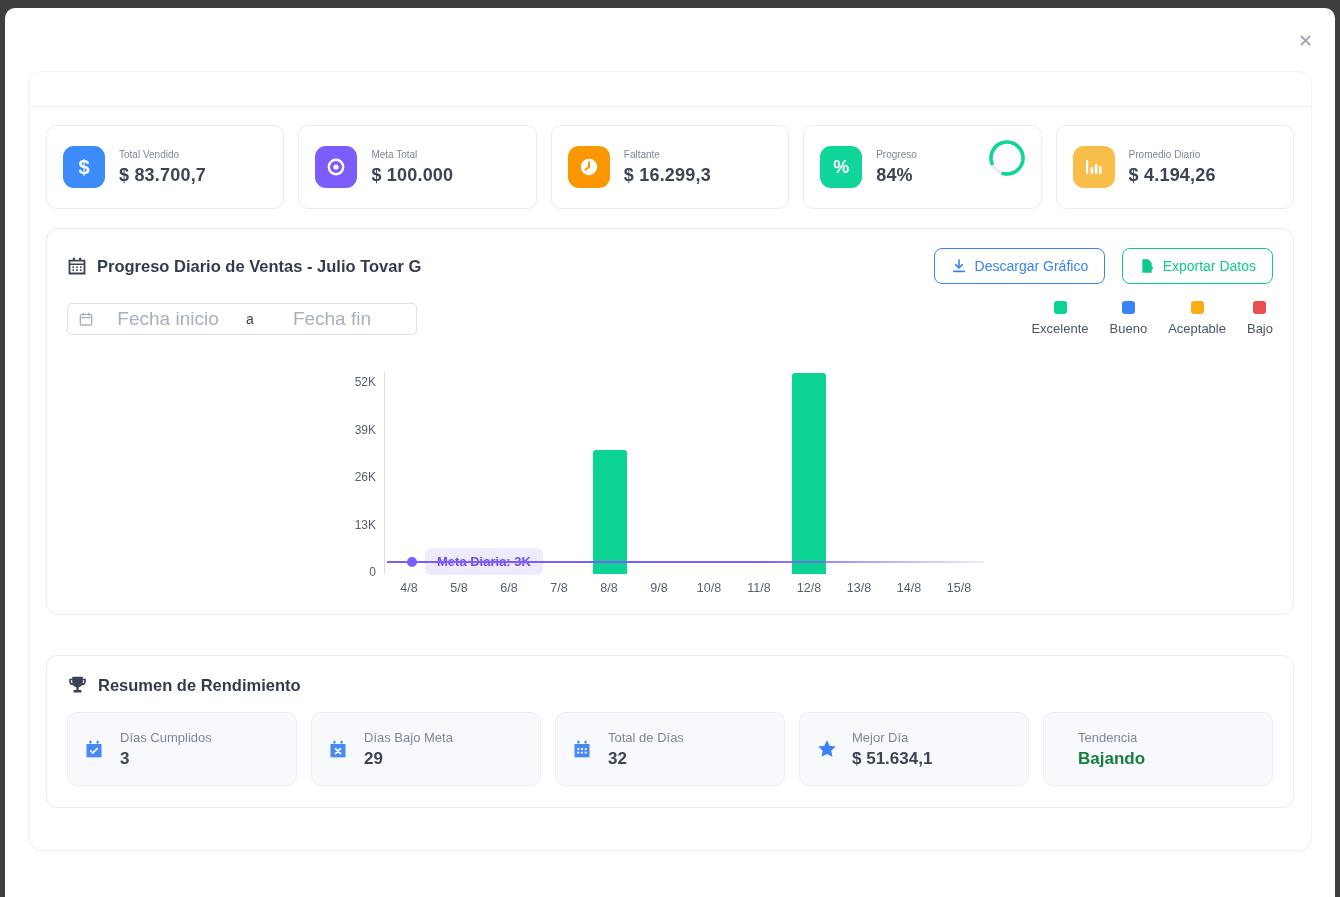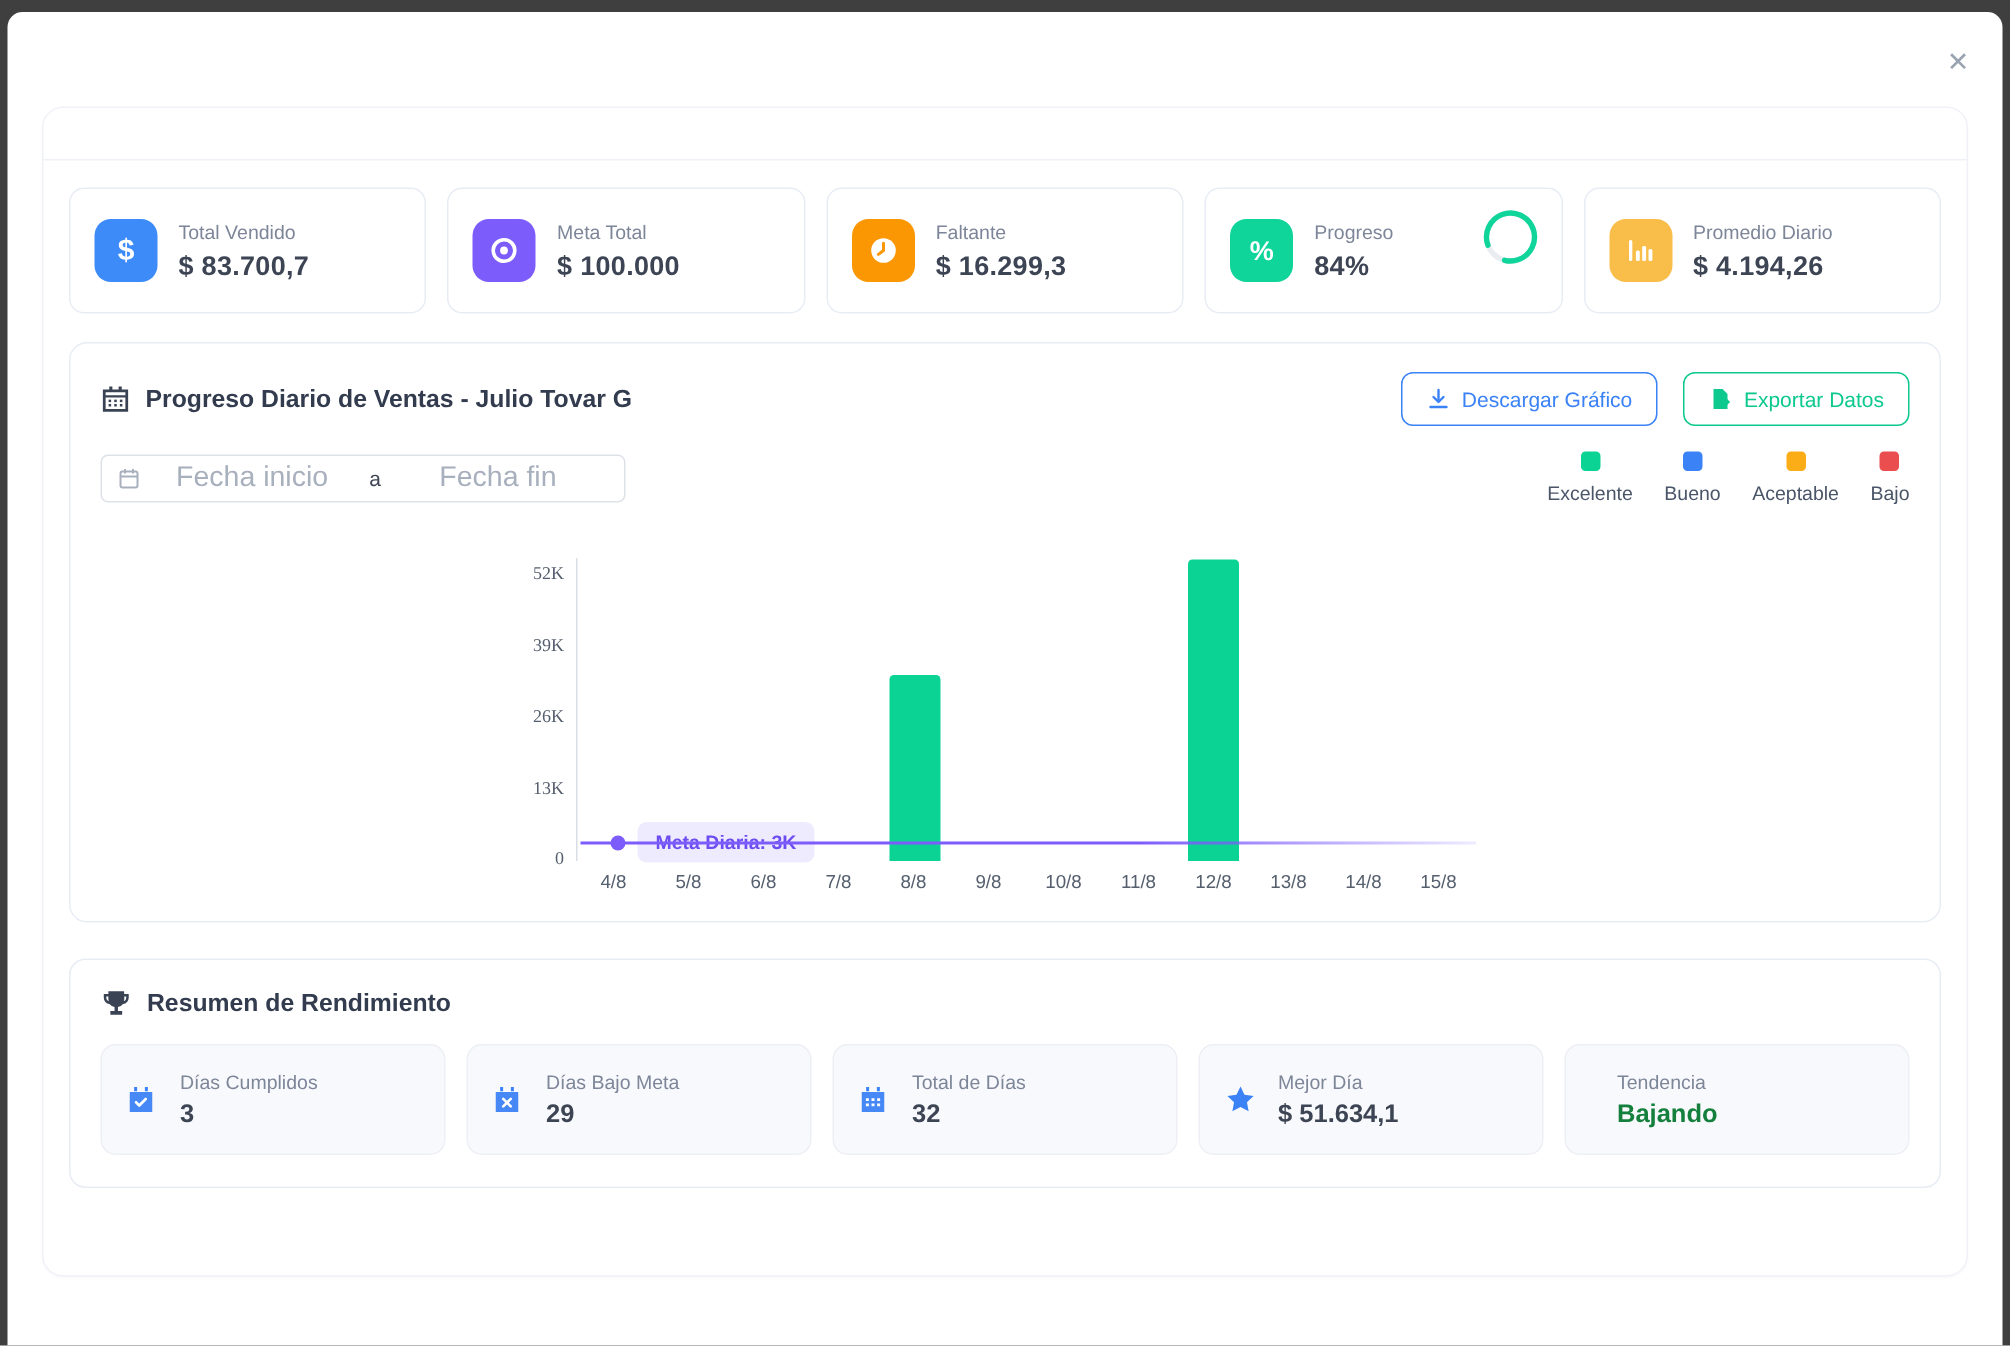--- a/index.html
+++ b/index.html
@@ -24,21 +24,21 @@
                 border:none; padding:9px 20px; border-radius:999px; cursor:pointer; }
   .hdr-divider { border-bottom:1px solid #eef1f6; margin:14px -17px 0 -17px; }
 
   
   .stats { display:grid; grid-template-columns:repeat(5,1fr); gap:14px; margin-top:18px; }
   .stat-card { background:#fff; border:1px solid #e8ecf4; border-radius:10px; height:84px;
                display:flex; align-items:center; padding:0 16px; position:relative; }
   .stat-icon { width:42px; height:42px; border-radius:11px; display:flex; align-items:center;
                justify-content:center; flex:0 0 42px; color:#fff; font-weight:700; }
   .stat-txt { margin-left:14px; }
-  .stat-label { font-size:13px; color:#7d8699; }
+  .stat-label { font-size:10px; color:#7d8699; }
   .stat-value { font-size:18px; font-weight:700; color:#3d4554; margin-top:5px; letter-spacing:.2px; }
   .stat-ring { position:absolute; right:14px; top:12px; }
 
   
   .panel { border:1px solid #e8ecf4; border-radius:12px; margin-top:19px; padding:19px 20px; }
   .panel-hdr { display:flex; align-items:center; }
   .panel-title { font-size:16.5px; font-weight:700; color:#333c4e; margin-left:10px; }
   .btn { display:inline-flex; align-items:center; gap:8px; background:#fff; font-size:14px;
          font-weight:500; border-radius:8px; padding:9px 16px; cursor:pointer; }
   .btn-blue { border:1px solid #3b82f6; color:#3b82f6; }
@@ -51,21 +51,21 @@
   .dr-input { flex:1; text-align:center; font-size:19px; color:#a8b0bd; }
   .dr-sep { color:#3d4554; font-size:14px; font-weight:500; padding:0 4px; }
 
   .legend { margin-left:auto; display:flex; align-items:center; gap:21px; }
   .legend-item { display:flex; align-items:center; gap:7px; font-size:13px; color:#4a5568;flex-direction:column; }
   .legend-swatch { width:13px; height:13px; border-radius:3px; }
 
   
   .chart-wrap { margin:36px 0 0 277px; display:flex; }
   .yaxis { width:40px; height:202px; display:flex; flex-direction:column; justify-content:space-between;
-           align-items:flex-end; padding-right:8px;font-family:Liberation Serif, serif; }
+           align-items:flex-end; padding-right:8px; }
   .ytick { font-size:12px; color:#555f6e; line-height:1; transform:translateY(4px); }
   .plot-col { }
   .plot { position:relative; width:600px; height:202px; border-left:1.5px solid #d9dde5; display:flex; }
   .slot { flex:1; display:flex; align-items:flex-end; justify-content:center; }
   .bar { width:34px; background:#0bd394; border-radius:3px 3px 0 0; }
   .meta-line { position:absolute; left:2px; right:0; height:2.5px; z-index:3;
                background:linear-gradient(to right,#7c5cfa 0%,#7c5cfa 62%,rgba(124,92,250,.12) 100%); }
   .meta-dot { position:absolute; width:10px; height:10px; border-radius:50%; background:#7c5cfa; z-index:4; left:22px; }
   .meta-pill { position:absolute; left:40px; z-index:2; background:rgba(124,92,250,.12);
                color:#6d4df0; font-size:13px; font-weight:700; padding:6px 12px; border-radius:6px; }
@@ -273,21 +273,21 @@
               <div class="xtick">11/8</div>
               <div class="xtick">12/8</div>
               <div class="xtick">13/8</div>
               <div class="xtick">14/8</div>
               <div class="xtick">15/8</div>
             </div>
         </div>
       </div>
     </div>
 
-    <div class="panel" style="margin-top:24px; padding-bottom:21px;border-radius:11px;">
+    <div class="panel" style="margin-top:40px; padding-bottom:21px;border-radius:11px;">
       <div class="panel-hdr">
         <span style="display:flex;">
           <svg width="21" height="21" viewBox="0 0 24 24" fill="#3a4354">
             <path d="M6 2h12v2.2h3.5V7a4.8 4.8 0 0 1-4.3 4.77A6.3 6.3 0 0 1 13.3 14v3.2h3.2V20H7.5v-2.8h3.2V14a6.3 6.3 0 0 1-3.9-2.23A4.8 4.8 0 0 1 2.5 7V4.2H6zM4.4 6v1a3 3 0 0 0 1.9 2.8A9.5 9.5 0 0 1 6 6zm15.2 0h-1.5a9.5 9.5 0 0 1-.3 3.8A3 3 0 0 0 19.6 7z"></path>
           </svg>
         </span>
         <span class="panel-title">Resumen de Rendimiento</span>
       </div>
 
       <div class="summary-cards">

